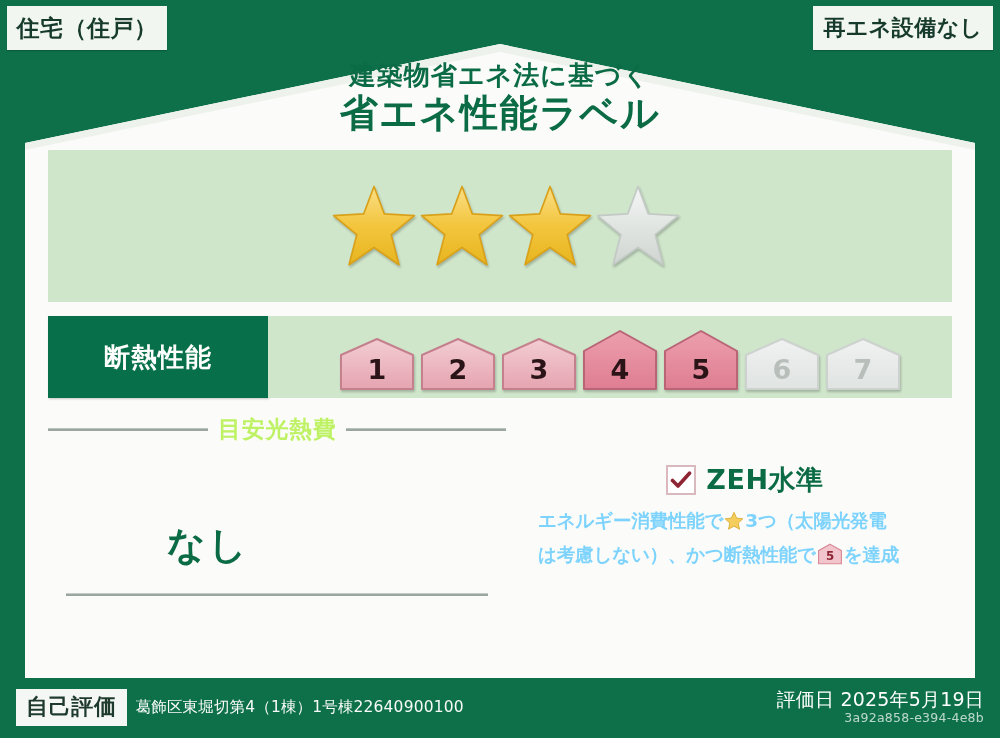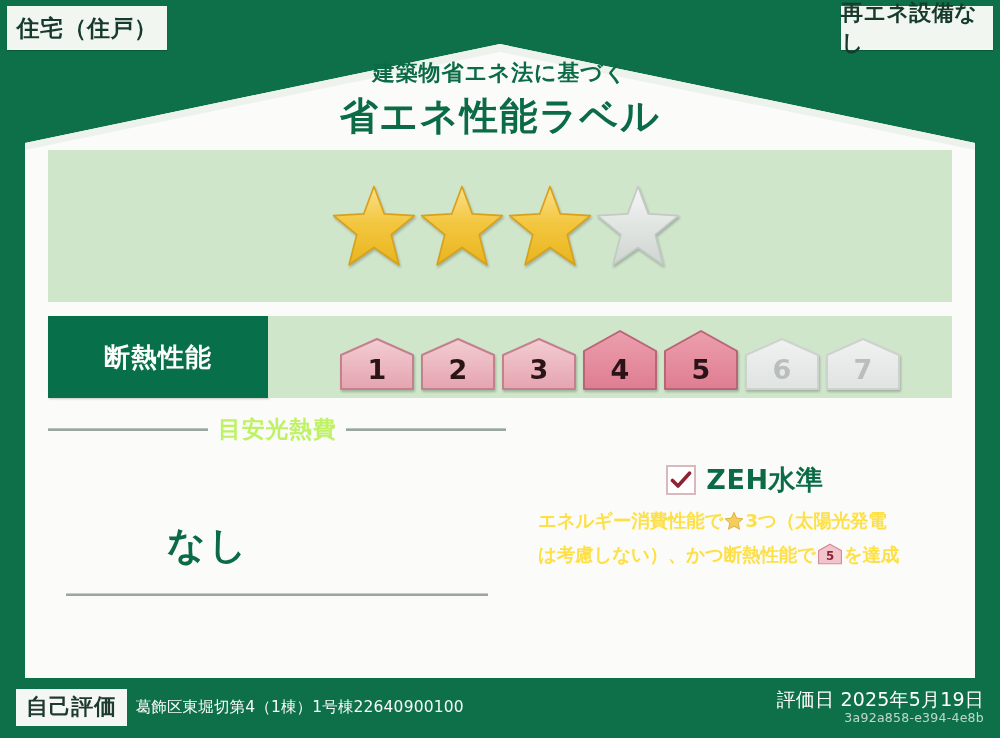--- a/index.html
+++ b/index.html
@@ -41,38 +41,38 @@
     z-index: 6;
     box-shadow: 0 1px 1px rgba(0,0,0,.18);
   }
   .badge-left {
     left: 7px; top: 6px;
     width: 160px; height: 44px;
     font-size: 23px;
   }
   .badge-right {
     right: 7px; top: 6px;
-    width: 152px; height: 44px;
+    width: 180px; height: 44px;
     font-size: 22px;
   }
 
   
   .title-block {
     position: absolute;
     left: 0; right: 0;
     top: 58px;
     text-align: center;
     z-index: 5;
     color: #0a6b45;
   }
   .title-sub {
-    font-size: 22px;
+    font-size: 26px;
     font-weight: bold;
     letter-spacing: 0.04em;
-    margin-bottom: 8px;
+    margin-bottom: 0;
   }
   .title-main {
     font-size: 38px;
     font-weight: bold;
     letter-spacing: 0.04em;
     line-height: 1.1;
   }
 
   
   .content {
@@ -209,21 +209,21 @@
     justify-content: center;
     flex: 0 0 auto;
   }
   .zeh-label {
     color: #0a6b45;
     font-size: 27px;
     font-weight: bold;
     letter-spacing: 0.02em;
   }
   .zeh-desc {
-    color: #fde047;
+    color: #7dd3fc;
     font-size: 18.5px;
     font-weight: bold;
     line-height: 1.62;
     letter-spacing: -0.01em;
   }
   .inline-icon {
     display: inline-block;
     vertical-align: -4px;
     margin: 0 1px;
   }

